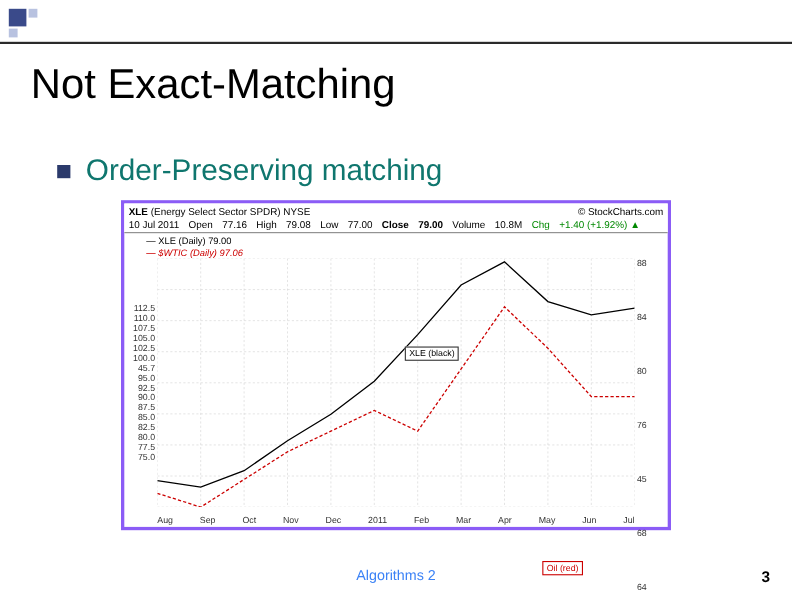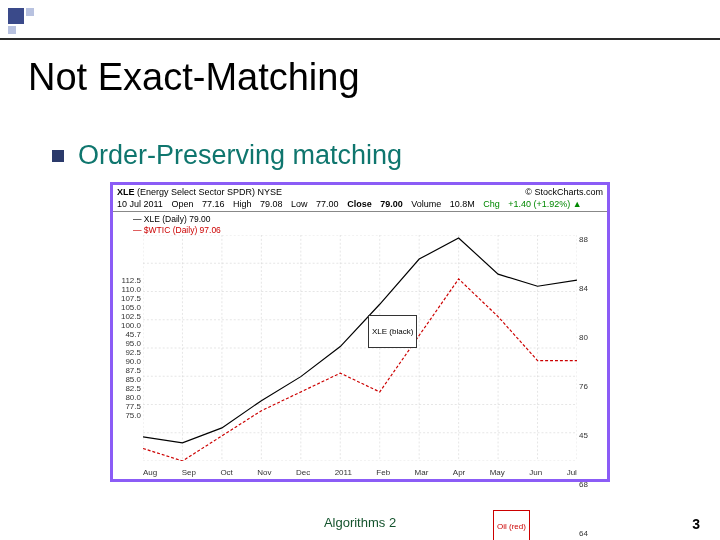--- a/index.html
+++ b/index.html
@@ -67,21 +67,21 @@
   }
   .chart-header .row1 { display:flex; justify-content:space-between;}
   .chart-header .sym { font-weight: bold; }
   .chart-header .row2 span + span { margin-left: 6px; }
   .chart-legend {
     font-size: 8.5px;
     padding: 2px 0 0 20px;
     line-height: 1.2;
   }
   .chart-legend .l1 { color:#000; }
-  .chart-legend .l2 { color:#c00; }
+  .chart-legend .l2 { color:#c00;font-style:italic; }
   .chart-plot {
     position: absolute;
     left: 30px; right: 30px; top: 50px; bottom: 18px;
   }
   .chart-plot svg { width: 100%; height: 100%; display:block; }
   .yaxis-l, .yaxis-r {
     position: absolute;
     font-size: 8px;
     color: #333;
     width: 26px;
@@ -97,31 +97,31 @@
     display: flex;
     justify-content: space-between;
     font-size: 8px;
     color: #333;
   }
   .plot-label {
     position: absolute;
     border: 1px solid #333;
     background: #fff;
     font-size: 8px;
-    padding: 10px 3px;
+    padding: 0 3px;
     line-height: 11px;
   }
   .plot-label.xle { top: 130px; left: 255px; }
   .plot-label.oil { top: 325px; left: 380px; color:#c00; border-color:#c00;}
   .footer-center {
     position: absolute;
     bottom: 10px; left: 0; right: 0;
     text-align: center;
     font-size: 13px;
-    color: #14532d;
+    color: #3b82f6;
   }
   .footer-pg {
     position: absolute;
     bottom: 8px; right: 20px;
     font-size: 14px;
     font-weight: bold;
     color: #000;
   }
 </style>
 </head>

